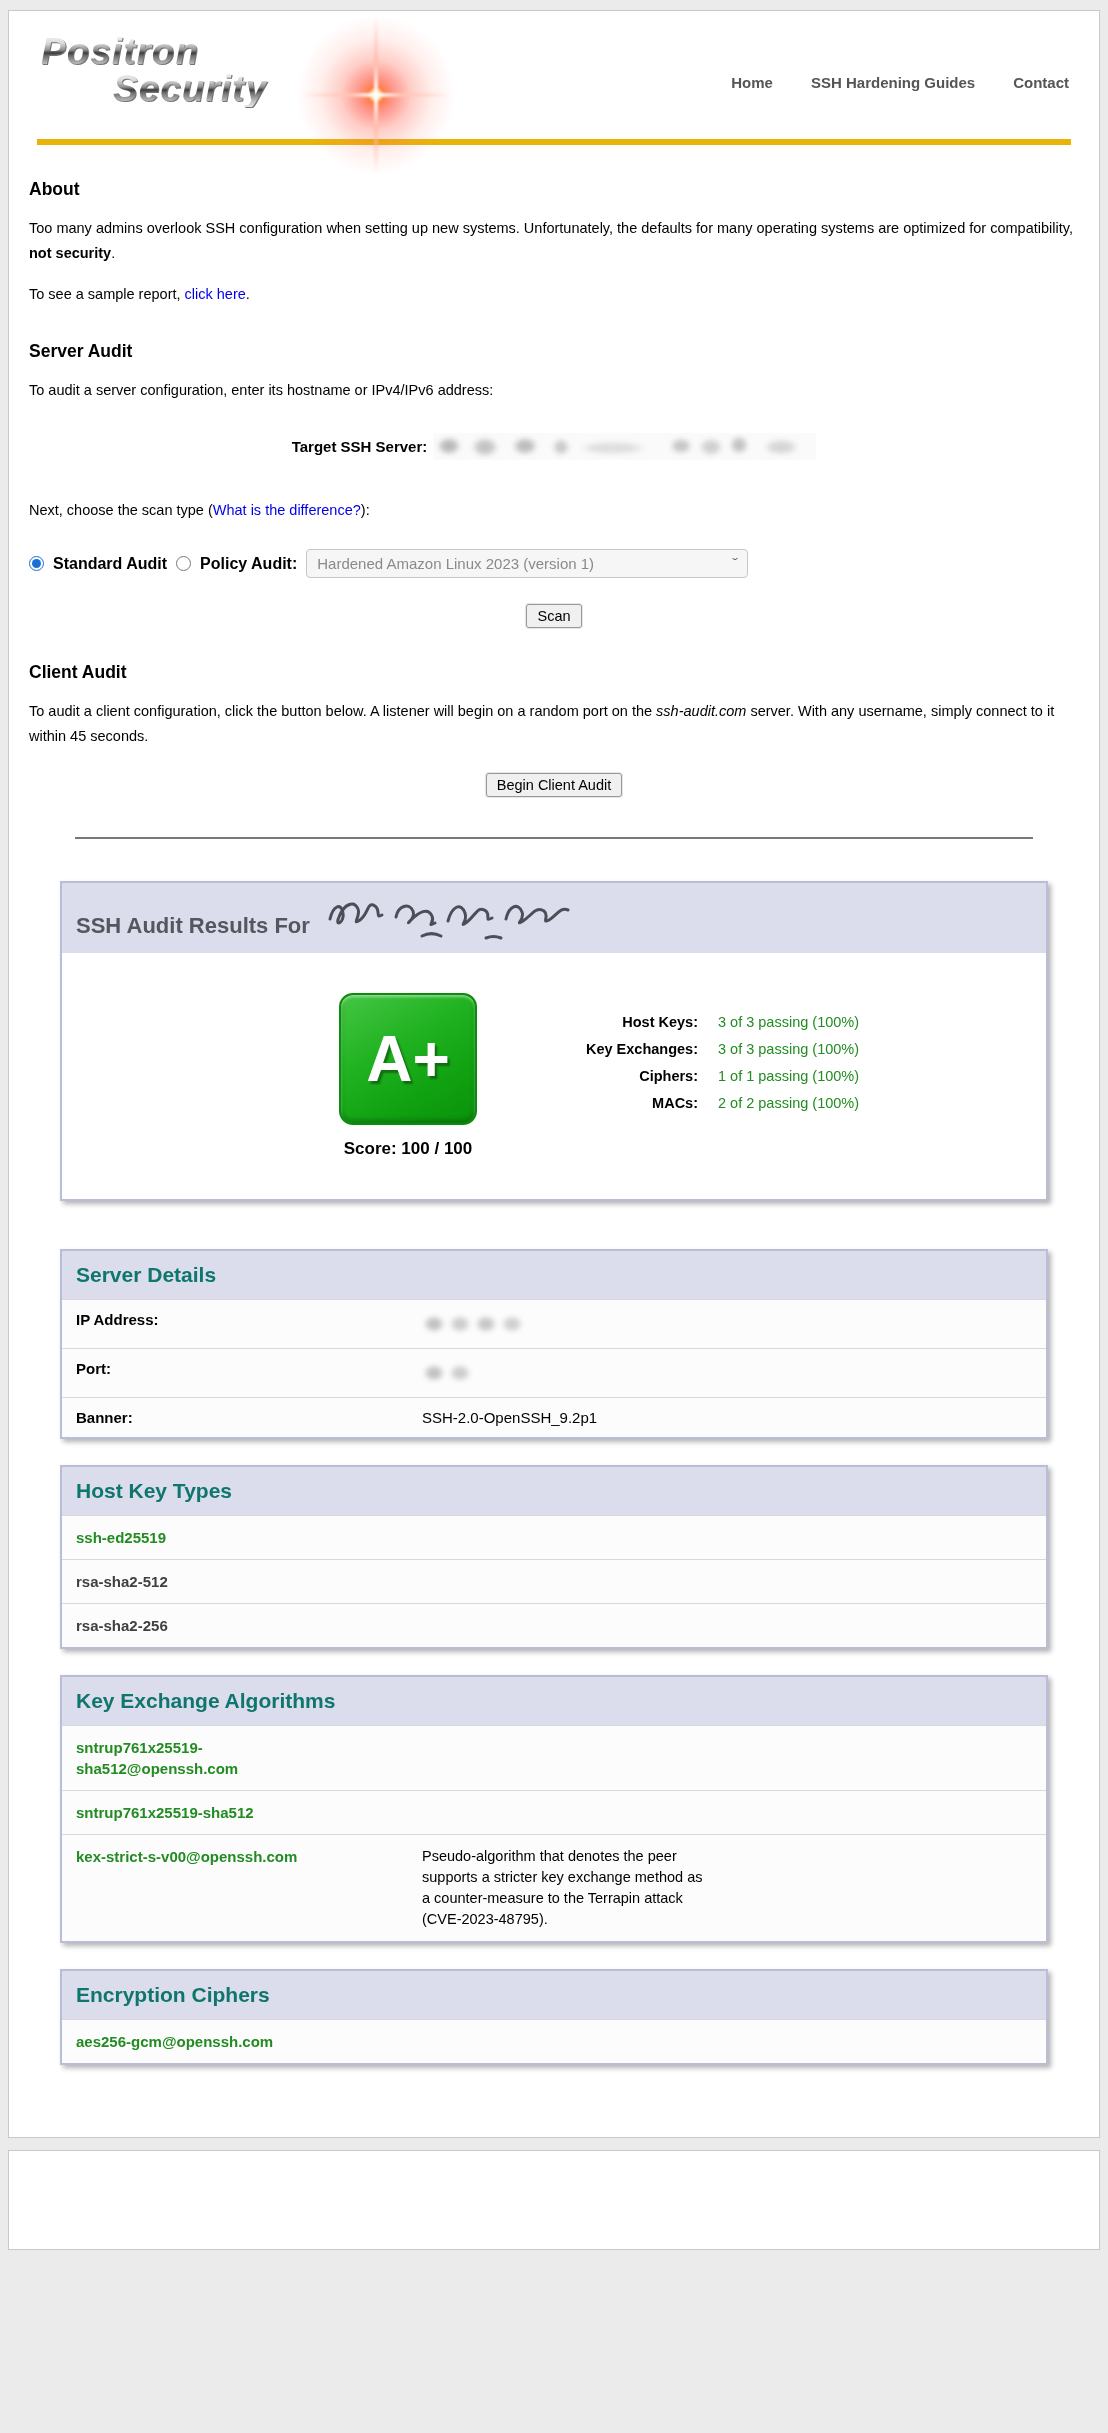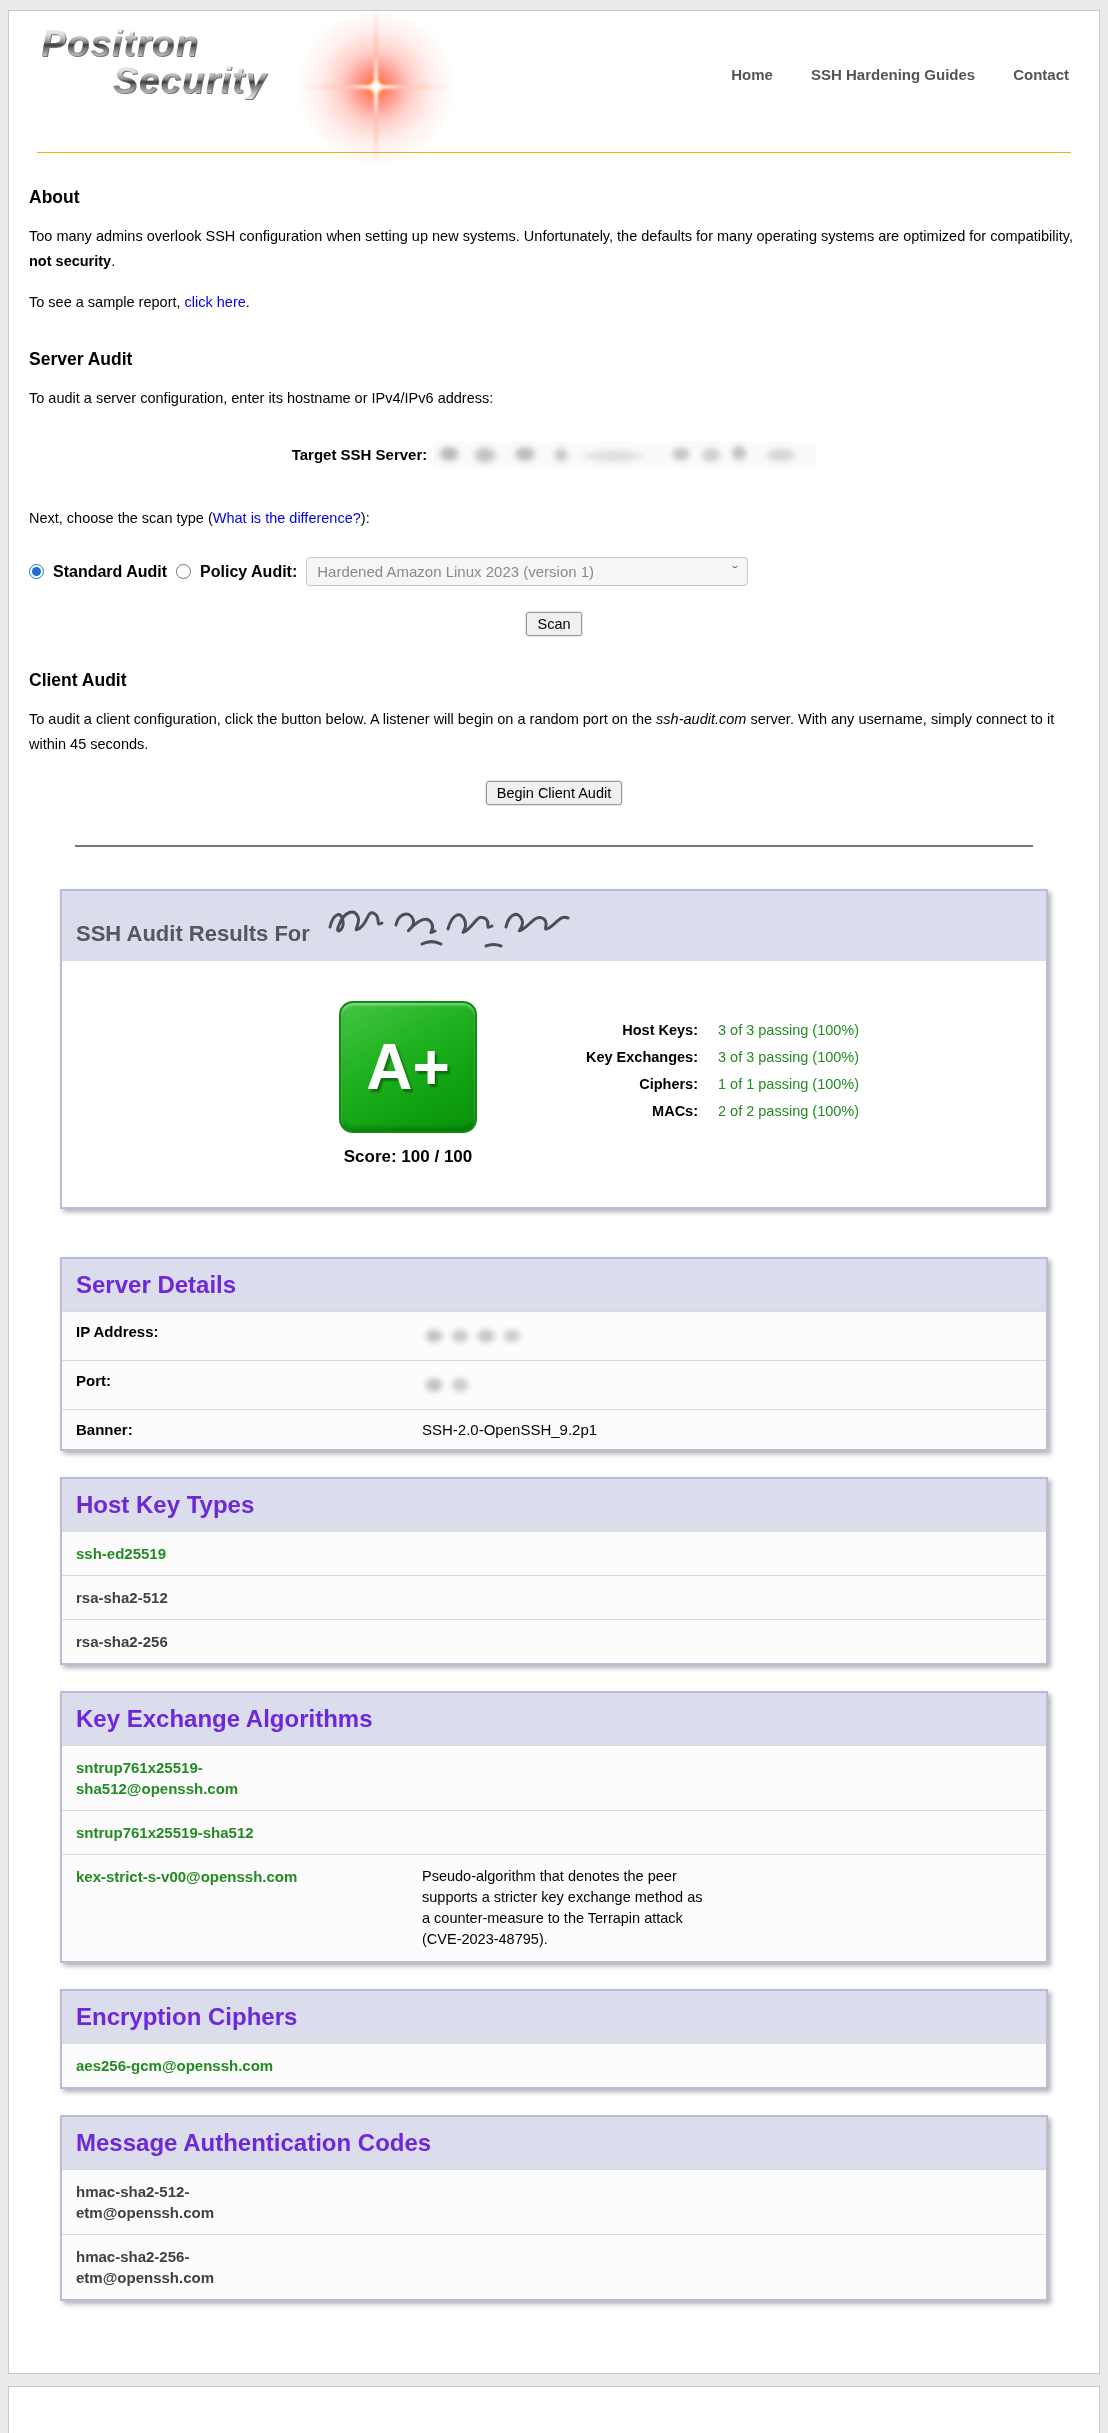--- a/index.html
+++ b/index.html
@@ -2,21 +2,21 @@
 <html><head>
 <meta charset="utf-8">
 <style>
   * { box-sizing: border-box; }
   html,body { margin:0; padding:0; background:#ebebeb; font-family:"Liberation Sans", sans-serif; }
   body { width:1108px; }
 
   .card { width:1092px; margin:10px 8px 0 8px; background:#fff; border:1px solid #c9c9c9; }
 
   
-  .site-header { position:relative; height:142px; margin:0 28px; border-bottom:1px solid #eab308; }
+  .site-header { position:relative; height:126px; margin:8px 28px; border-bottom:6px solid #eab308; }
   .logo { position:absolute; left:4px; top:14px; width:420px; height:120px; }
   .logo-text { position:relative; z-index:2; font-style:italic; font-weight:bold; letter-spacing:1px; line-height:1.0; }
   .logo-line { display:block; font-size:37px;
     background:linear-gradient(180deg,#fdfdfd 0%,#d9d9d9 28%,#8f8f8f 46%,#3c3c3c 54%,#6f6f6f 62%,#bdbdbd 84%,#e8e8e8 100%);
     -webkit-background-clip:text; background-clip:text; color:transparent;
     filter:drop-shadow(1px 1px 0 rgba(0,0,0,0.55)); }
   .logo-line2 { margin-left:72px; }
   .starburst { position:absolute; left:250px; top:-18px; width:170px; height:160px; z-index:1;
     background:
       radial-gradient(circle at 50% 50%, #fffdf2 0%, #ffe7a0 3%, rgba(255,120,70,0.95) 7%, rgba(255,70,50,0.55) 16%, rgba(255,90,70,0.30) 30%, rgba(255,120,100,0.12) 48%, rgba(255,140,120,0) 68%);
@@ -66,21 +66,21 @@
 
   .btn-row { text-align:center; margin:24px 0; }
   .btn { font-family:"Liberation Sans",sans-serif; font-size:14.5px; color:#000; background:#f0f0f0;
     border:1px solid #999; border-radius:3px; padding:3px 10px; cursor:pointer; box-shadow:0 0 0 1px #e4e6ee; }
 
   hr.section-divider { border:none; border-top:2px solid #777; margin:40px 46px 42px 46px; }
 
   
   .audit-table { width:988px; margin:0 auto 26px auto; border:2px solid #b9bdd8; background:#fcfcfc;
     box-shadow:3px 3px 5px rgba(0,0,0,0.30); }
-  .table-head { background:#dbdcec; padding:12px 14px; font-size:24px; font-weight:bold; color:#6d28d9; }
+  .table-head { background:#dbdcec; padding:12px 14px; font-size:21px; font-weight:bold; color:#0f766e; }
   .results-table { margin-bottom:48px; }
   .results-head { color:#54575e; font-size:22px; position:relative; overflow:visible; }
   .scribble { vertical-align:-8px; margin-left:8px; }
   .row { border-top:1px solid #d9d9d9; padding:11px 14px; font-size:15px; }
   .row.two-col { display:grid; grid-template-columns:346px 1fr; }
   .algo { font-weight:bold; color:#404040; line-height:21px; display:inline-block; max-width:236px; }
   .algo.good { color:#228B22; }
   .note { font-size:14.5px; line-height:21px; color:#000; padding-right:320px; }
   .cell-label { font-weight:bold; }
   .cell-value { font-weight:normal; }
@@ -238,25 +238,20 @@
         <span class="algo good">kex-strict-s-v00@openssh.com</span>
         <span class="note">Pseudo-algorithm that denotes the peer supports a stricter key exchange method as a counter-measure to the Terrapin attack (CVE-2023-48795).</span>
       </div>
     </div>
 
     <div class="audit-table">
       <div class="table-head">Encryption Ciphers</div>
       <div class="row"><span class="algo good">aes256-gcm@openssh.com</span></div>
     </div>
 
-    <div class="audit-table">
-      <div class="table-head">Message Authentication Codes</div>
-      <div class="row"><span class="algo">hmac-sha2-512-etm@openssh.com</span></div>
-      <div class="row"><span class="algo">hmac-sha2-256-etm@openssh.com</span></div>
-    </div>
 
   </div>
 </div>
 
 <div class="footer-card">
   
   
 </div>
 
 </body></html>

